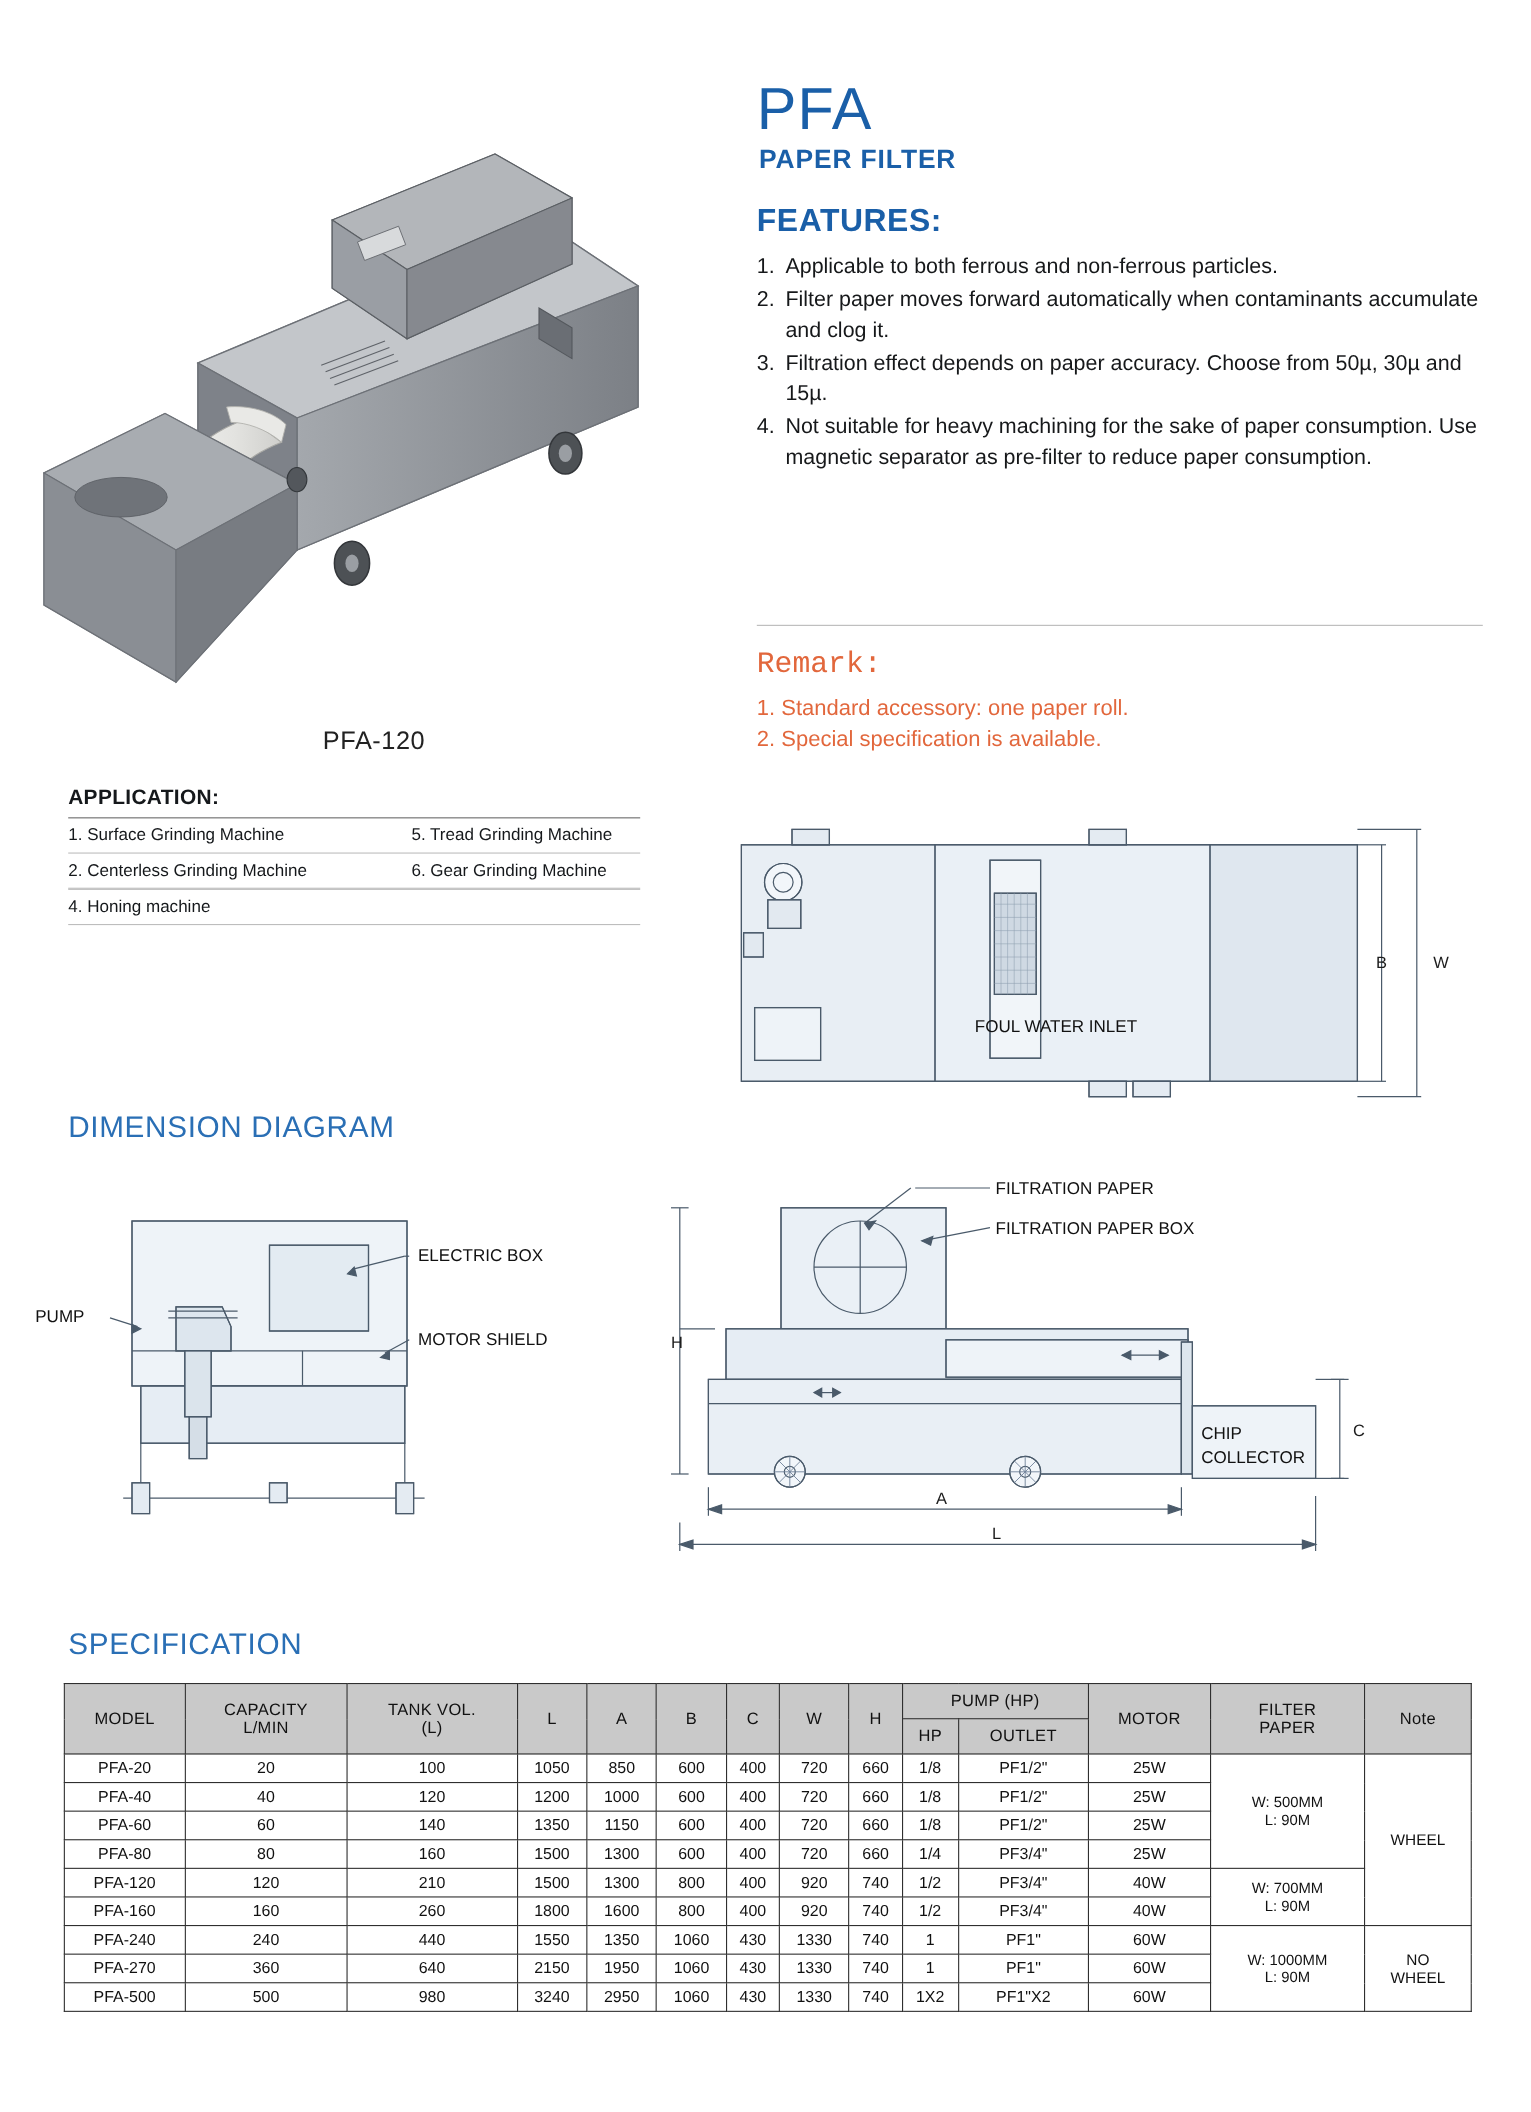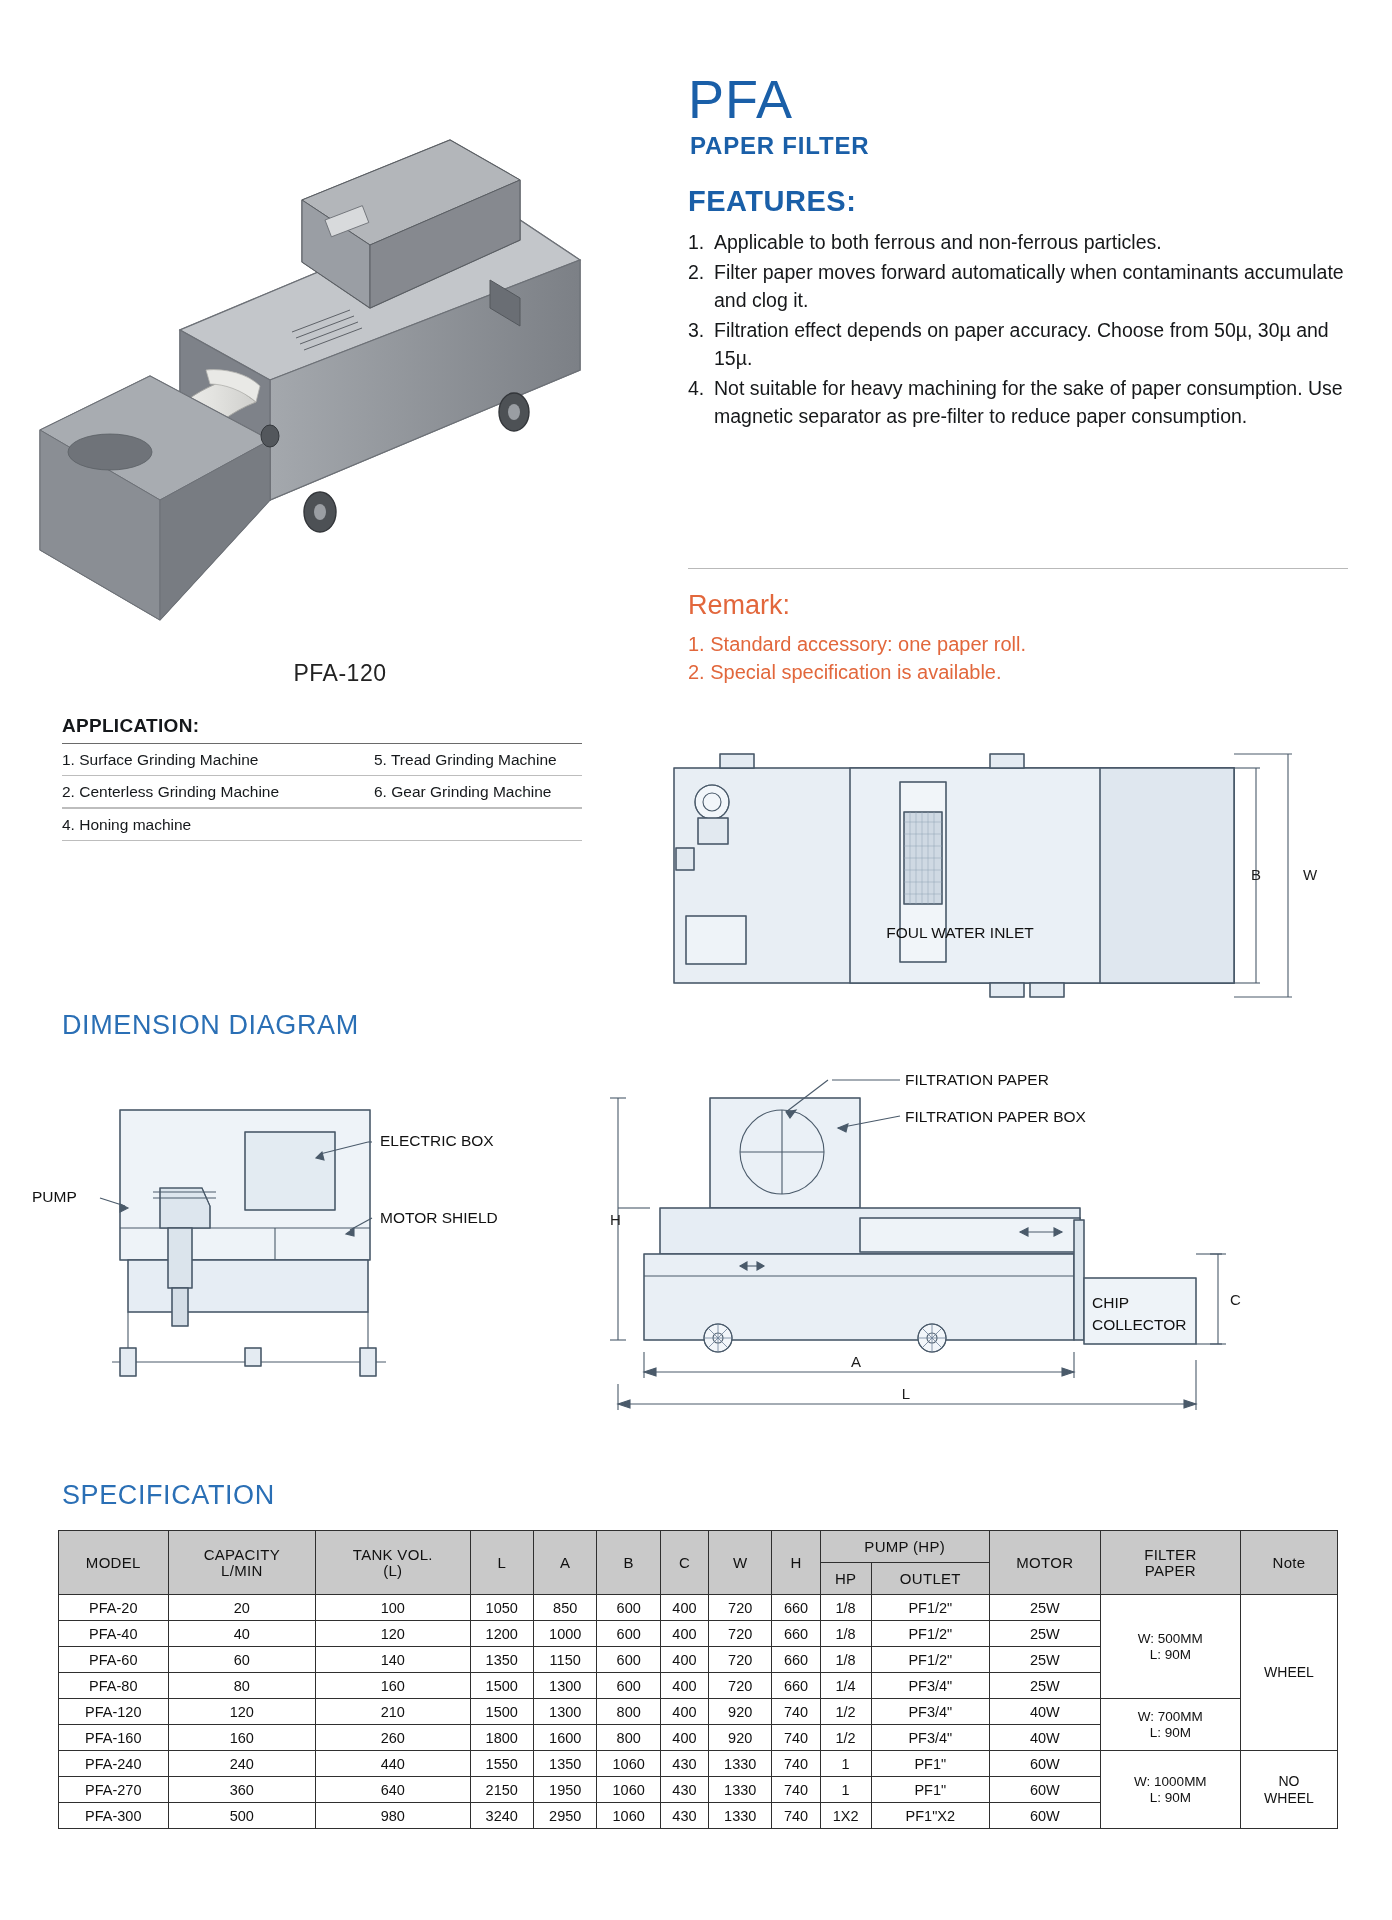--- a/index.html
+++ b/index.html
@@ -42,21 +42,21 @@
   .features-list .fitem { display:flex; margin-bottom:2px; }
   .features-list .fnum { width:26px; flex:0 0 26px; }
   .features-list .ftext { flex:1; }
 
   .hr-thin {
     position:absolute; left:688px; top:568px; width:660px; height:1px;
     background:#b9b9b9;
   }
   .remark-title {
     position:absolute; left:688px; top:590px;
-    font-size:27px; color:#e2673c; font-weight:normal;
+    font-size:27px; color:#e2673c; font-weight:normal;font-family:Liberation Mono, monospace;
   }
   .remark-list {
     position:absolute; left:688px; top:630px; width:660px;
     font-size:20px; line-height:28px; color:#e2673c;
   }
 
   
   .app-box { position:absolute; left:62px; top:715px; width:520px; }
   .app-title { font-size:19px; font-weight:bold; color:#15181b; letter-spacing:.3px; padding-bottom:6px;}
   .app-rule { height:1px; background:#6a6a6a; }
@@ -579,21 +579,21 @@
           <td>1950</td>
           <td>1060</td>
           <td>430</td>
           <td>1330</td>
           <td>740</td>
           <td>1</td>
           <td>PF1"</td>
           <td>60W</td>
         </tr>
         <tr>
-          <td class="model">PFA-300</td>
+          <td class="model">PFA-500</td>
           <td>500</td>
           <td>980</td>
           <td>3240</td>
           <td>2950</td>
           <td>1060</td>
           <td>430</td>
           <td>1330</td>
           <td>740</td>
           <td>1X2</td>
           <td>PF1"X2</td>

